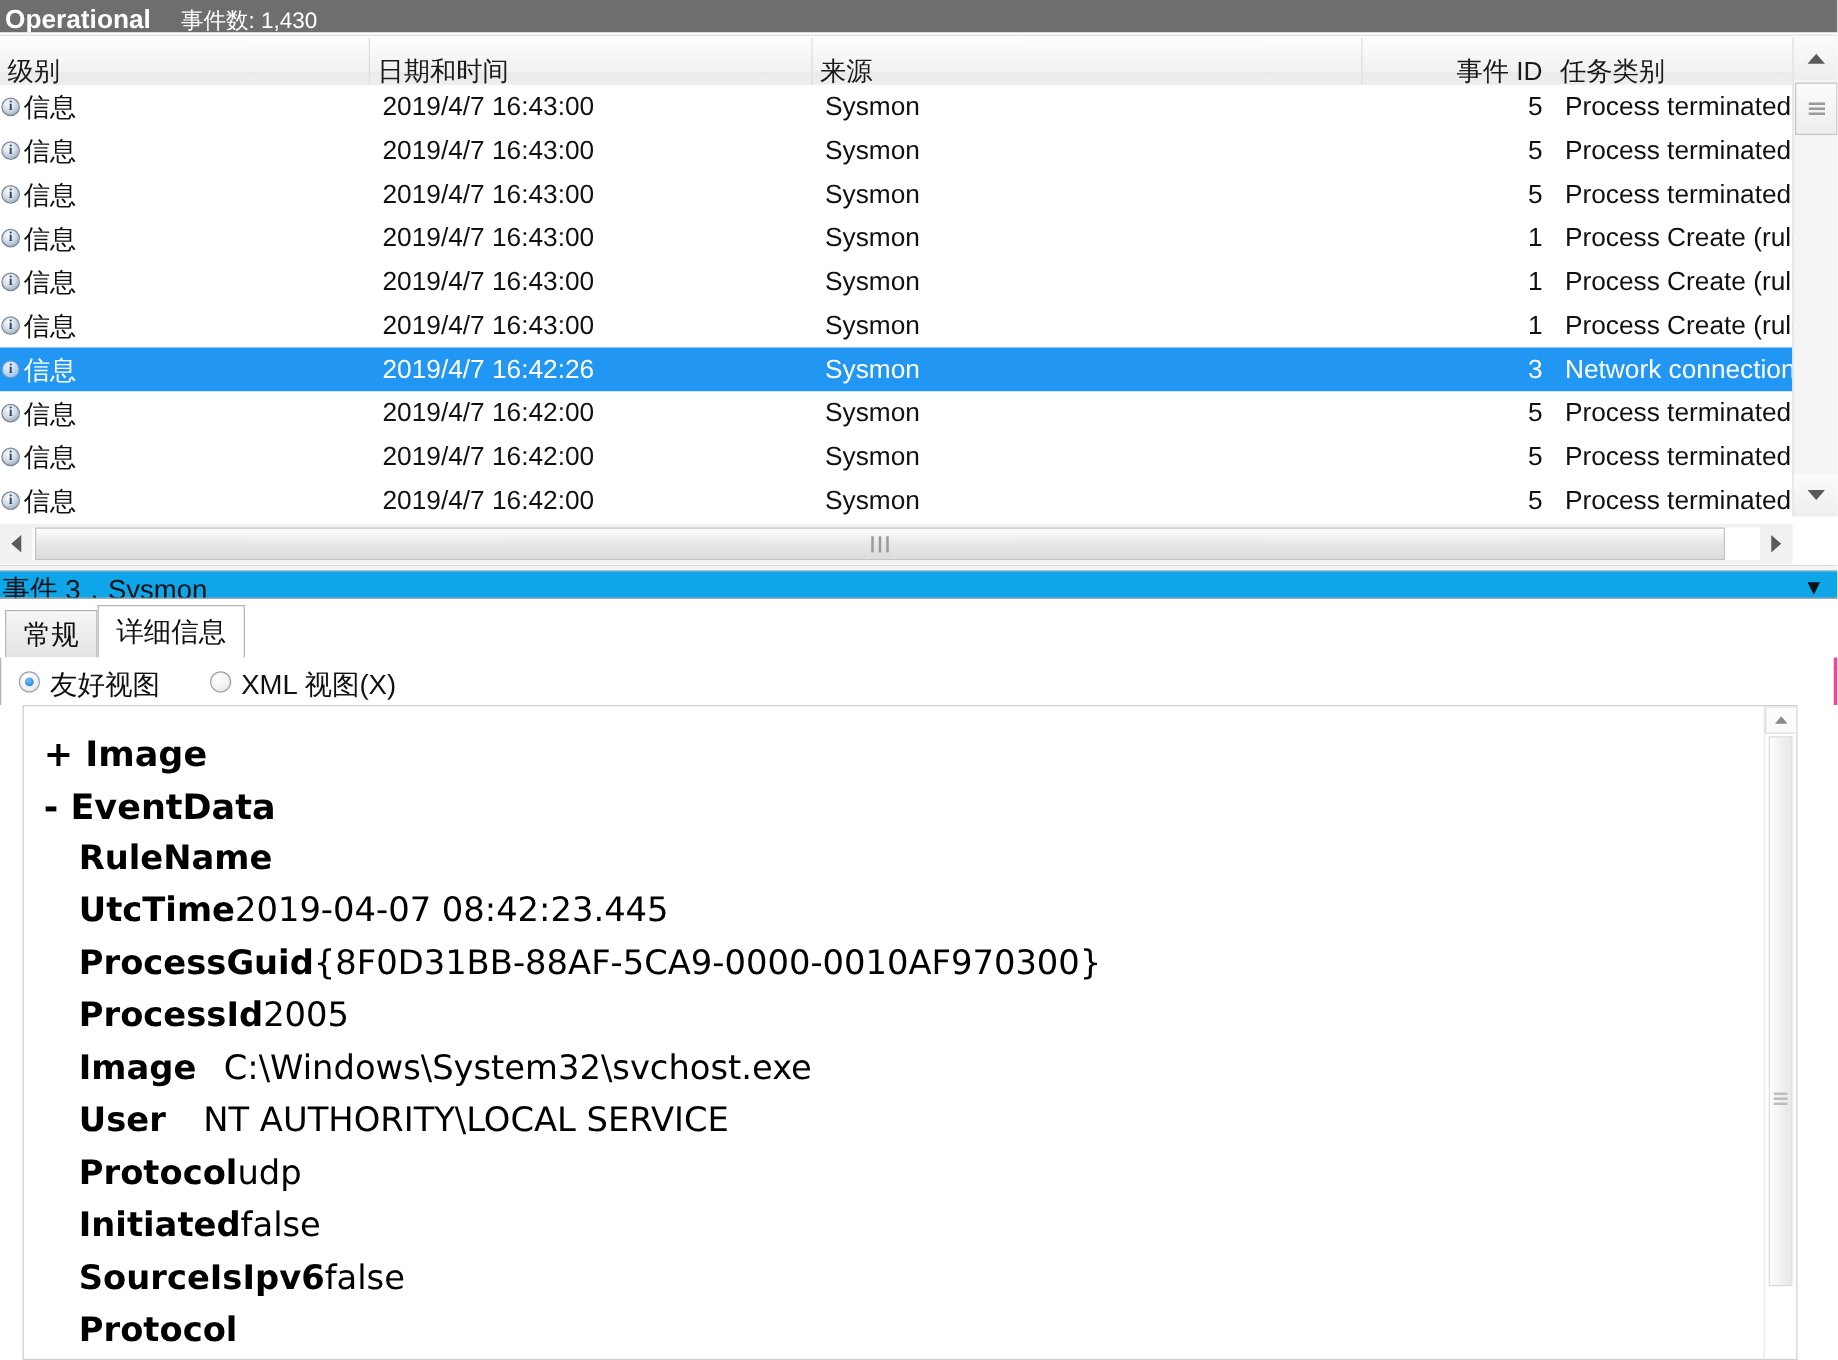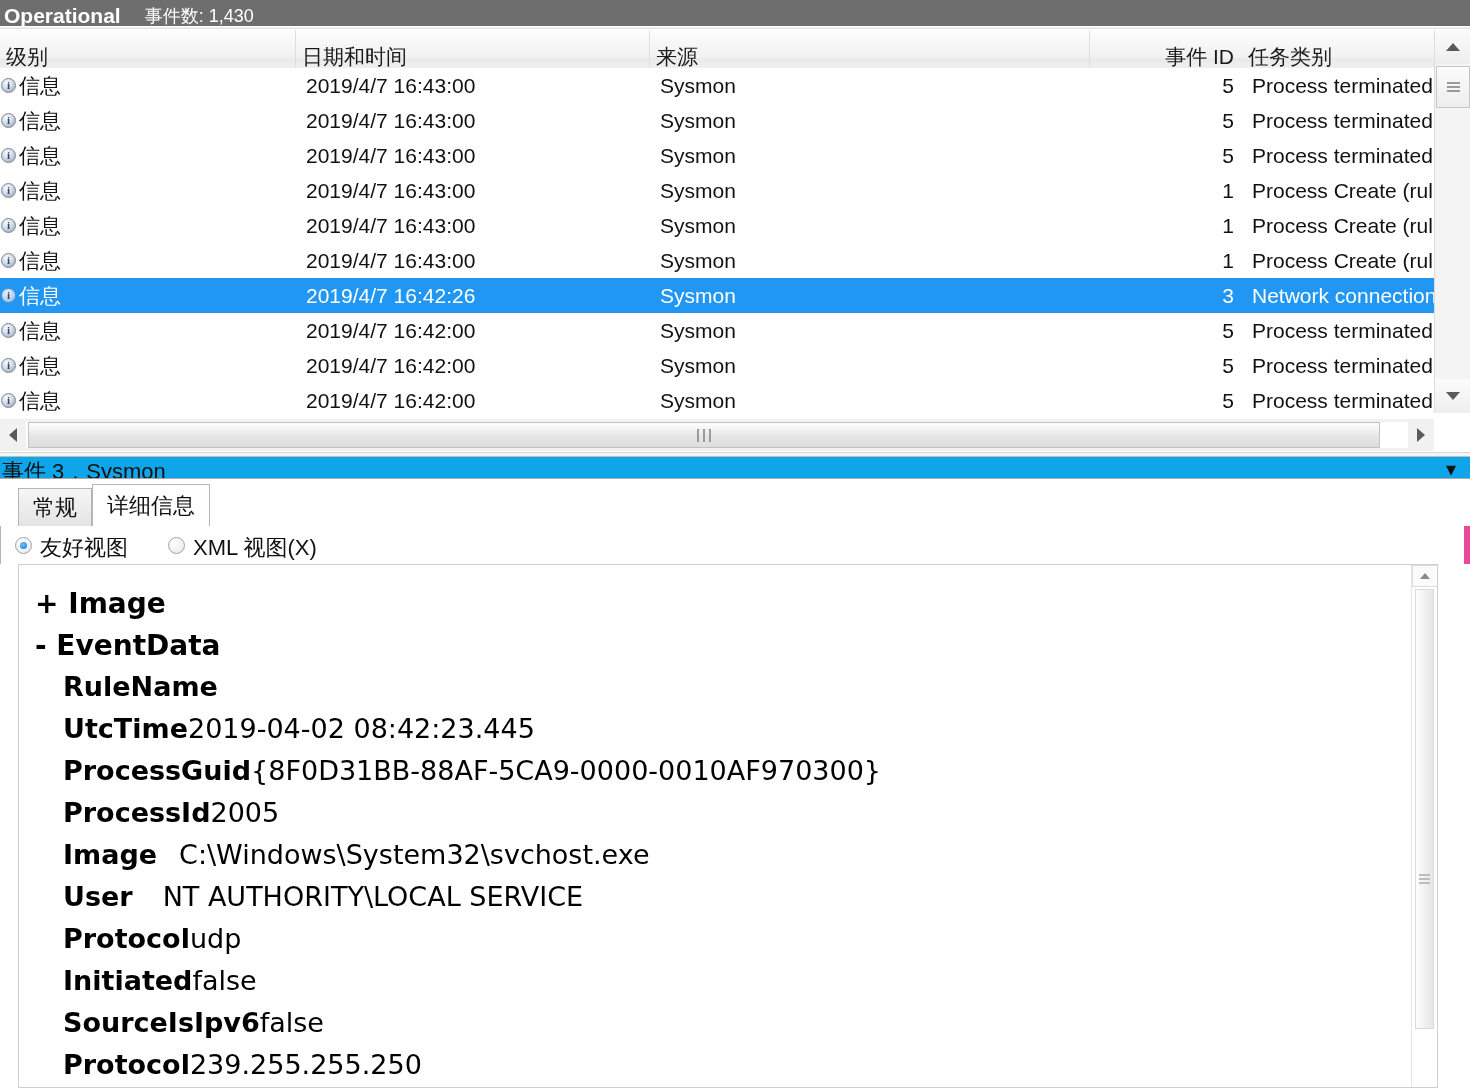--- a/index.html
+++ b/index.html
@@ -185,27 +185,27 @@
     border-bottom: none;
     background: linear-gradient(#f6f6f6, #e4e4e4);
     white-space: nowrap;
   }
   .tab.active {
     background: #ffffff;
     height: 42px;
     border-color: #b5b5b5;
     position: relative; z-index: 3; font-family: Liberation Mono, monospace;
   }
-  .tab:first-child { margin-left: 18px; }
+  .tab:first-child { margin-left: 4px; }
 
   
   .radio-row {
     position: absolute; left: 0; top: 526px; width: 1470px; height: 38px;
     background: #ffffff;
-    border-left: 1px solid #b5b5b5; border-right: 6px solid #ec4899;
+    border-left: 1px solid #b5b5b5; border-right: 3px solid #ec4899;
     display: flex; align-items: center;
     overflow: hidden;
   }
   .radio-item { display: flex; align-items: center; margin-left: 14px; }
   .radio-item.second { margin-left: 40px; justify-content: center; }
   .radio-dot {
     width: 17px; height: 17px; border-radius: 50%;
     border: 1px solid #9aa4ae;
     background: radial-gradient(circle at 38% 32%, #ffffff 0%, #f1f1f1 60%, #dcdcdc 100%);
     display: inline-flex; align-items: center; justify-content: center;
@@ -475,21 +475,21 @@
         </div>
         <div class="dline node">
           <span class="dkey">- EventData</span>
         </div>
         <div class="dline lvl1">
           <span class="dkey">RuleName</span>
           <span class="dval"></span>
         </div>
         <div class="dline lvl1">
           <span class="dkey">UtcTime</span>
-          <span class="dval">2019-04-02 08:42:23.445</span>
+          <span class="dval">2019-04-07 08:42:23.445</span>
         </div>
         <div class="dline lvl1">
           <span class="dkey">ProcessGuid</span>
           <span class="dval">{8F0D31BB-88AF-5CA9-0000-0010AF970300}</span>
         </div>
         <div class="dline lvl1">
           <span class="dkey">ProcessId</span>
           <span class="dval">2005</span>
         </div>
         <div class="dline lvl1">
@@ -509,21 +509,20 @@
         <div class="dline lvl1">
           <span class="dkey">Initiated</span>
           <span class="dval">false</span>
         </div>
         <div class="dline lvl1">
           <span class="dkey">SourceIsIpv6</span>
           <span class="dval">false</span>
         </div>
         <div class="dline lvl1">
           <span class="dkey">Protocol</span>
-          <span class="dval">239.255.255.250</span>
         </div>
       </div>
     <div class="dscroll">
       <div class="ds-btn up">
         <span class="ds-arrow-up"></span>
       </div>
       <div class="ds-thumb">
         <span class="ds-grip">
             <div></div>
             <div></div>

